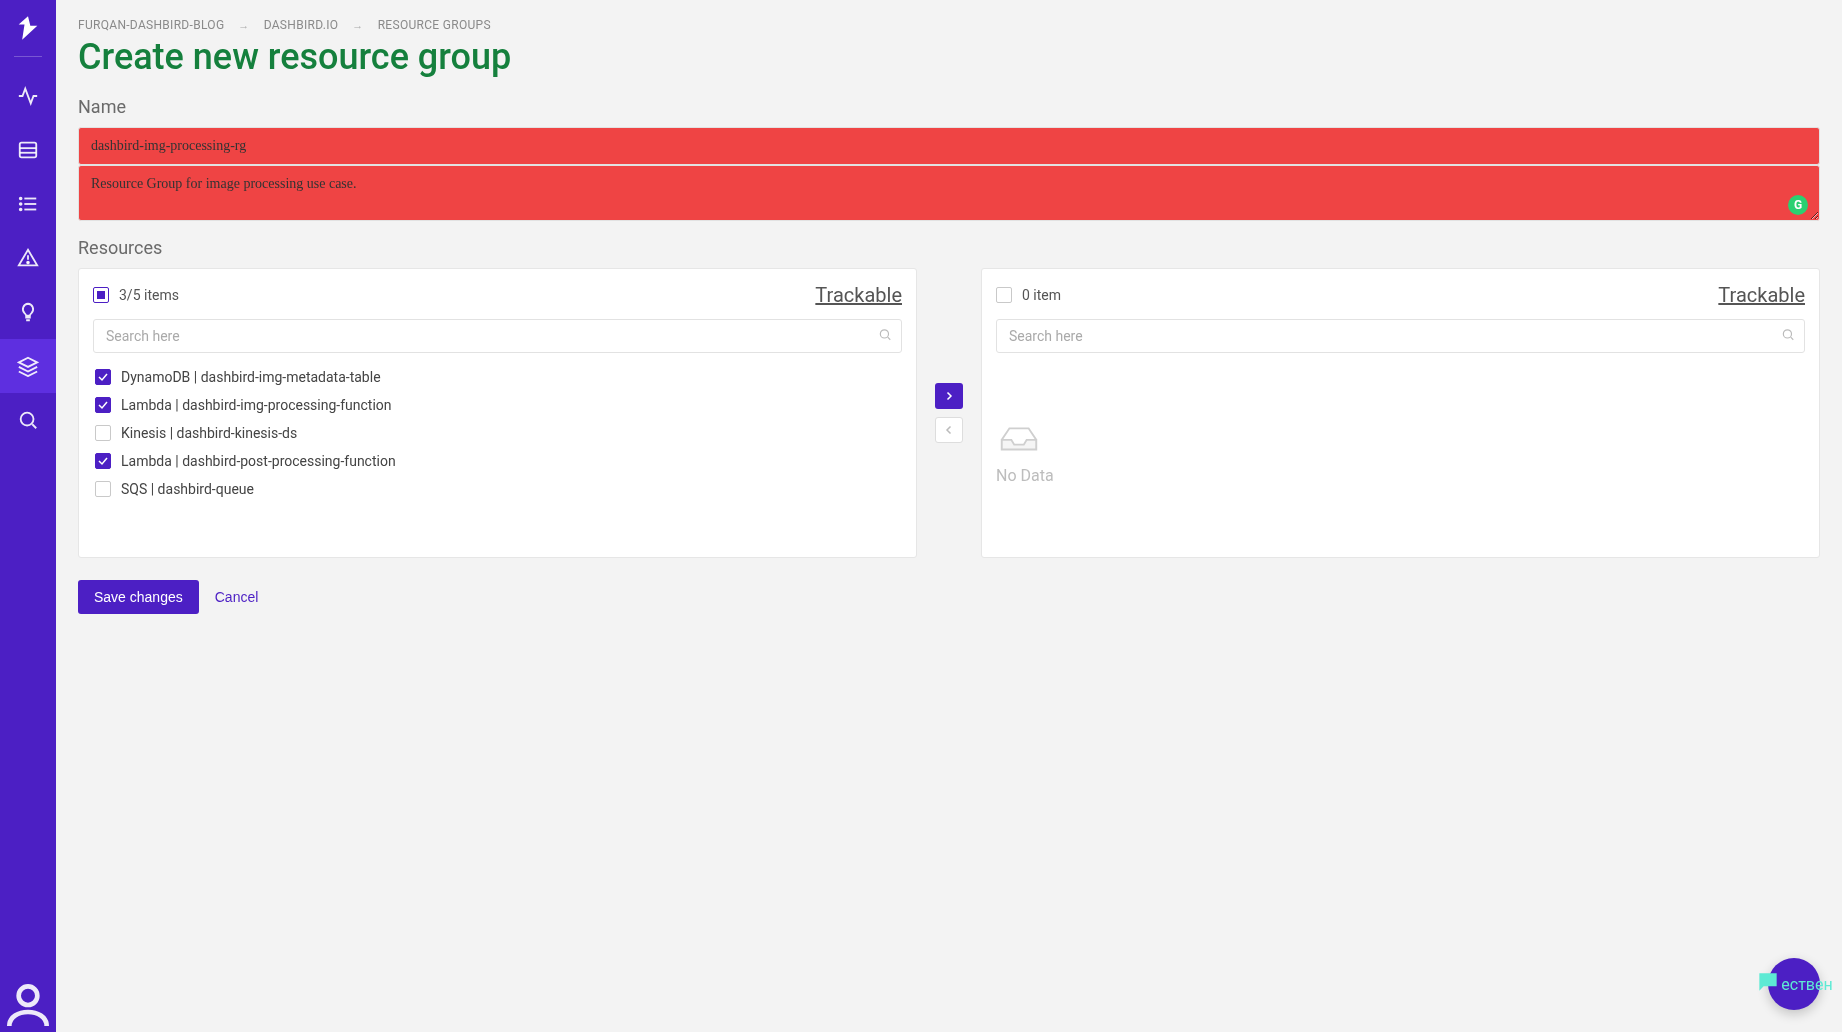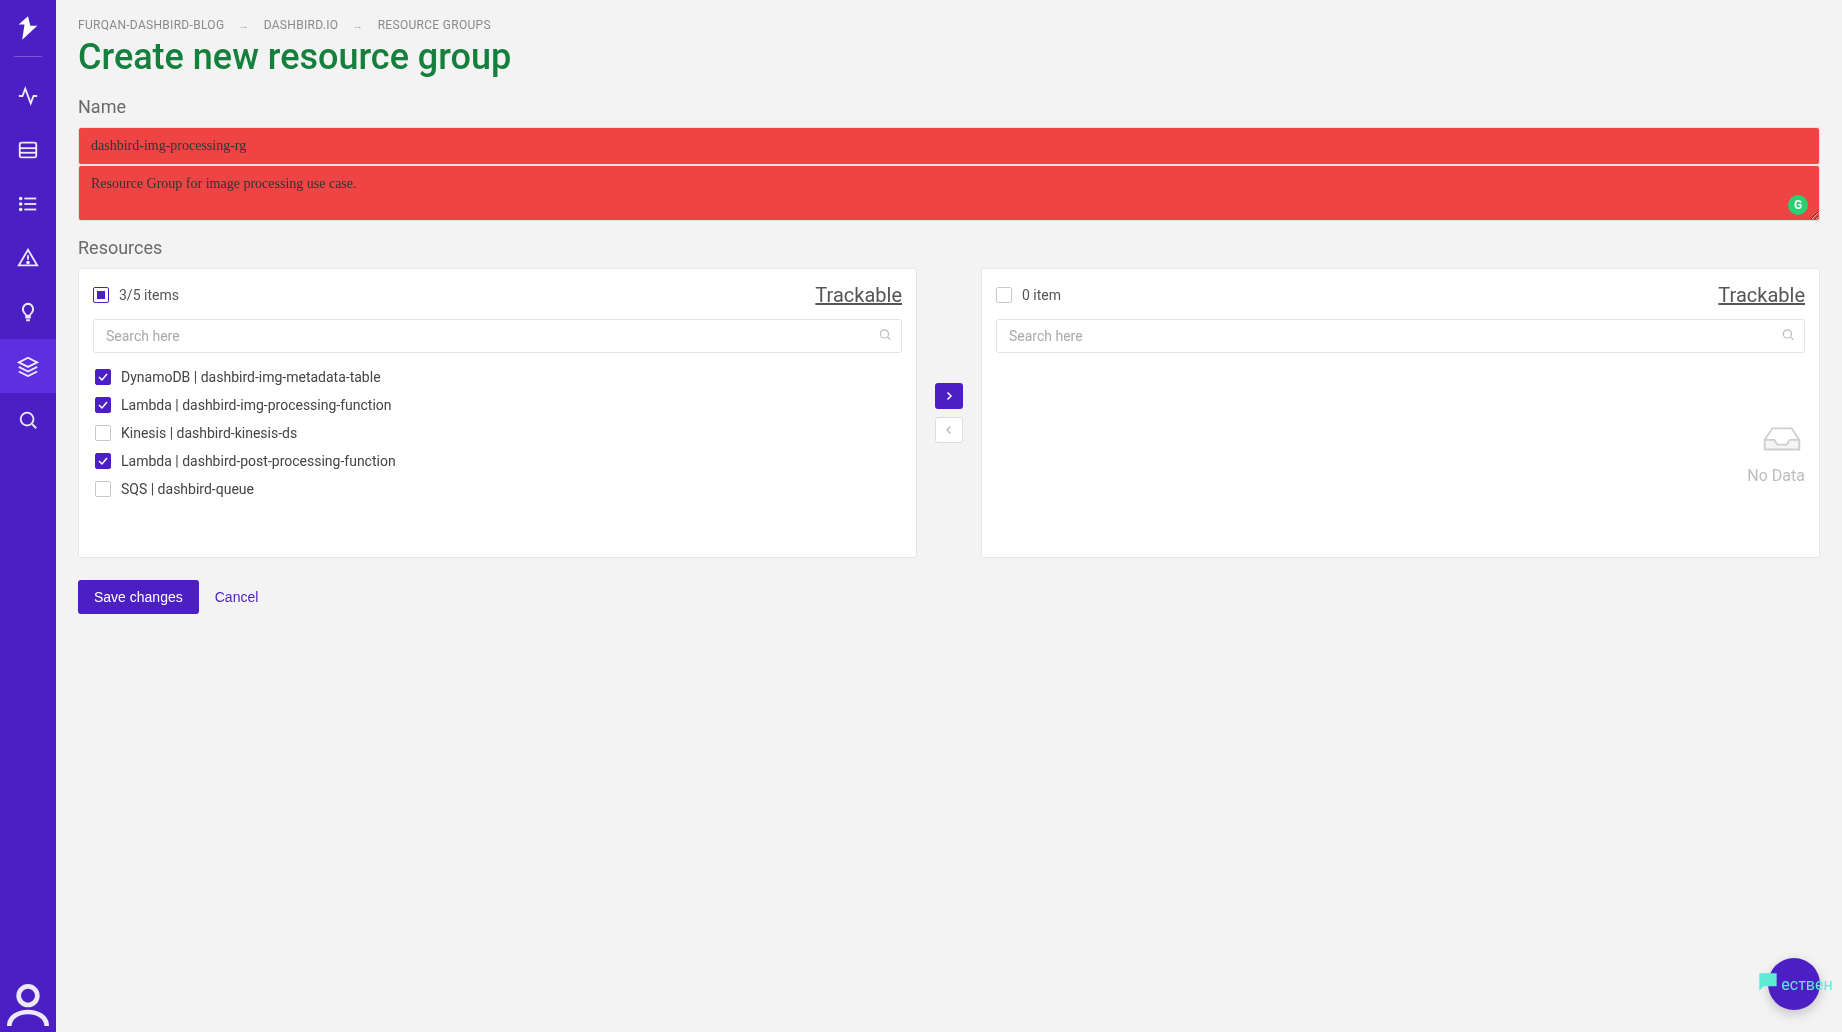--- a/index.html
+++ b/index.html
@@ -36,21 +36,21 @@
   .search-wrap { position: relative; margin-bottom: 10px; border-radius: 10px; }
   .search-input { width: 100%; border: 1px solid #e2e2e2; border-radius: 3px; padding: 8px 32px 8px 12px; font-size: 14px; color: #333; background:#fff; font-family: inherit; }
   .search-input::placeholder { color:#aaa; }
   .search-icon-right { position: absolute; right: 10px; top: 50%; transform: translateY(-50%); color: #bbb; }
   .item-row { display: flex; align-items: center; gap: 10px; padding: 6px 2px; font-size: 14px; color: #444; }
   .transfer-buttons { display: flex; flex-direction: column; justify-content: center; gap: 8px; }
   .t-btn { width: 28px; height: 26px; border-radius: 3px; display:flex; align-items:center; justify-content:center; cursor:pointer; border:1px solid transparent; }
   .t-btn.enabled { background:#4c1fc4; color:#fff; }
   .t-btn.disabled { background:#fff; border:1px solid #ddd; color:#bbb; cursor:default; }
   .t-btn svg { width:12px; height:12px; }
-  .no-data { flex:1; display:flex; flex-direction:column; align-items:flex-end; justify-content:center; color:#bdbdbd; gap:8px; }
+  .no-data { flex:1; display:flex; flex-direction:column; align-items:flex-start; justify-content:center; color:#bdbdbd; gap:8px; }
   .no-data svg { width:46px; height:36px; }
   .actions { margin-top: 22px; display:flex; align-items:center; gap:16px; }
   .btn-primary { background:#4c1fc4; color:#fff; border:none; padding:9px 16px; border-radius:3px; font-size:14px; cursor:pointer; }
   .btn-link { color:#4c1fc4; font-size:14px; cursor:pointer; background:none; border:none; }
   .intercom { position: fixed; right: 22px; bottom: 22px; width: 52px; height: 52px; border-radius: 50%; background:#4c1fc4; display:flex; align-items:center; justify-content:center; color:#5eead4; cursor:pointer; box-shadow: 0 4px 12px rgba(0,0,0,0.2); }
   .intercom svg { width:26px; height:26px; }
 </style>
 </head>
 <body>
 

